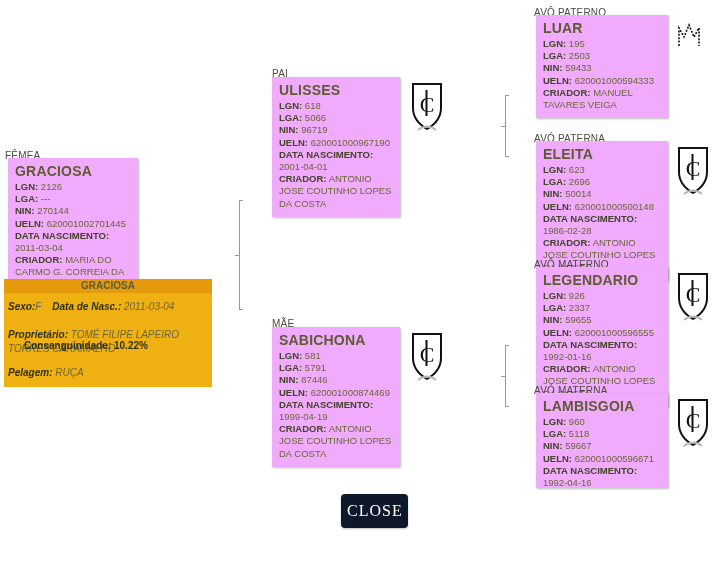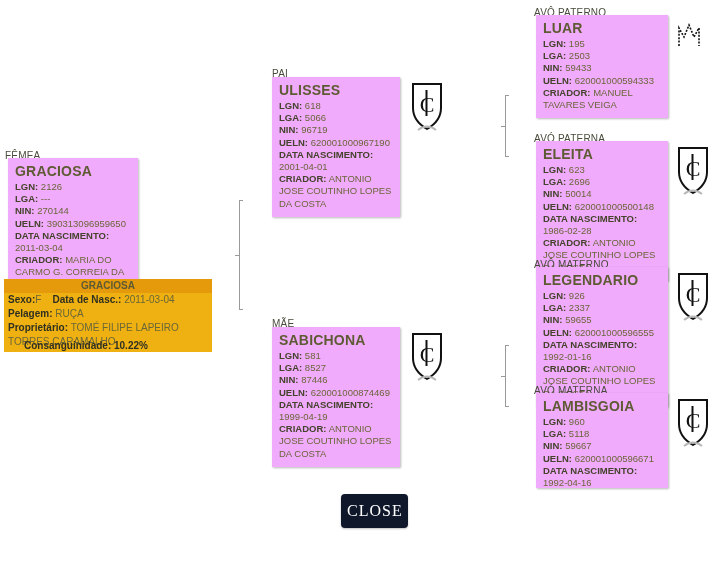--- a/index.html
+++ b/index.html
@@ -90,22 +90,23 @@
   }
   .info-table .ith {
     background: #e59a0c;
     text-align: center;
     font-weight: bold;
     font-size: 10px;
     color: #5e5a33;
     line-height: 14px;
   }
   .info-table .itr {
-    padding: 0 4px;
+    padding: 7px 4px;
     color: #6b6638;
+    font-style: italic;
   }
   .info-table .itr b { color: #2f2f22; font-weight: bold; }
   .consang {
     position: absolute;
     font-size: 10px;
     font-weight: bold;
     color: #2f2f22;
     text-align: left;
     margin-left: 20px;
   }
@@ -141,46 +142,46 @@
   <div class="row">
     <b>LGA:</b>
     <span>---</span>
   </div>
   <div class="row">
     <b>NIN:</b>
     <span>270144</span>
   </div>
   <div class="row">
     <b>UELN:</b>
-    <span>390313096959650</span>
+    <span>620001002701445</span>
   </div>
   <div class="row">
     <b>DATA NASCIMENTO:</b>
     <span>2011-03-04</span>
   </div>
   <div class="row">
     <b>CRIADOR:</b>
     <span>MARIA DO CARMO G. CORREIA DA SILVA</span>
   </div>
 </div>
 
 <div class="info-table" style="left:4px; top:279px; width:208px;">
   <div class="ith">GRACIOSA</div>
   <div class="itr">
     <b>Sexo:</b><span>F</span>
     &nbsp;&nbsp;&nbsp;<b>Data de Nasc.:</b>
     <span>2011-03-04</span>
   </div>
+  <div class="itr" style="padding-bottom:3px;">
+    <b>Proprietário:</b>
+    <span>TOMÉ FILIPE LAPEIRO TORRES CARAMALHO</span>
+  </div>
   <div class="itr">
     <b>Pelagem:</b>
     <span>RUÇA</span>
-  </div>
-  <div class="itr" style="padding-bottom:3px;">
-    <b>Proprietário:</b>
-    <span>TOMÉ FILIPE LAPEIRO TORRES CARAMALHO</span>
   </div>
 </div>
 <div class="consang" style="left:4px; top:340px; width:208px;">Consanguinidade: 10.22%</div>
 
 <div class="bracket" style="left:239px; top:200px; height:110px;">
     <span class="mid"></span>
   </div>
 
 <div class="rel-label" style="left:272px; top:68px;">PAI</div>
 
@@ -224,21 +225,21 @@
 <div class="rel-label" style="left:272px; top:318px;">MÃE</div>
 
 <div class="card" style="left:272px; top:327px; width:128px;">
   <div class="nm">SABICHONA</div>
   <div class="row">
     <b>LGN:</b>
     <span>581</span>
   </div>
   <div class="row">
     <b>LGA:</b>
-    <span>8527</span>
+    <span>5791</span>
   </div>
   <div class="row">
     <b>NIN:</b>
     <span>87446</span>
   </div>
   <div class="row">
     <b>UELN:</b>
     <span>620001000874469</span>
   </div>
   <div class="row">

